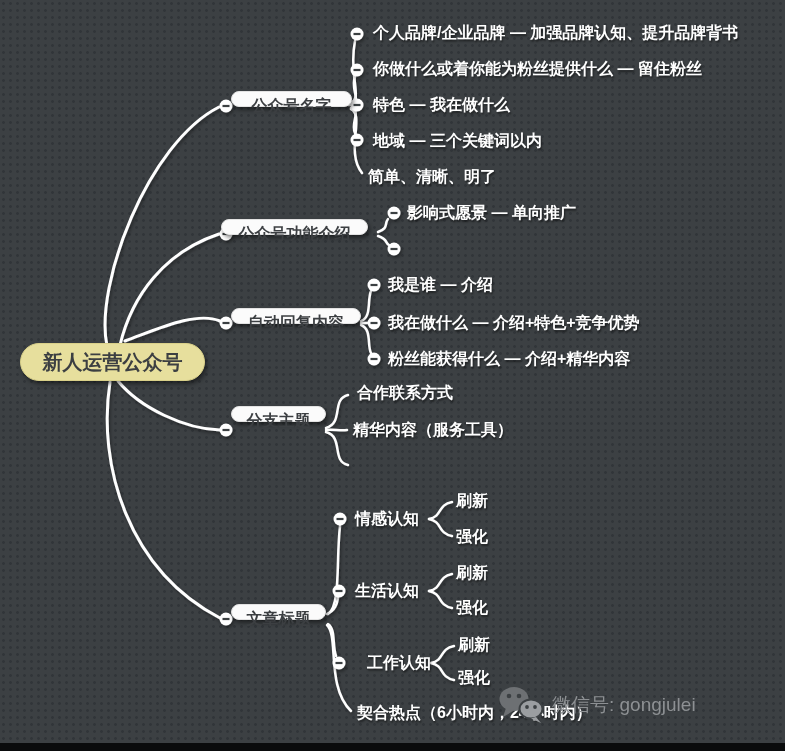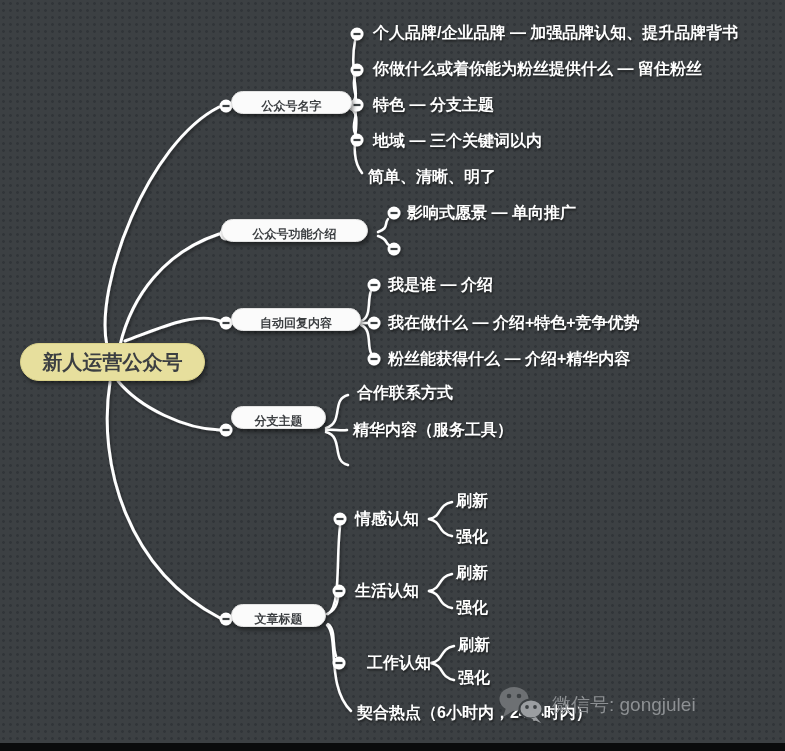--- a/index.html
+++ b/index.html
@@ -16,21 +16,21 @@
     text-align:center;white-space:nowrap;
     border-radius:16px;font-weight:bold;color:#3c3f42;
     box-shadow:2px 3px 4px rgba(0,0,0,0.45);
   }
   .node.root{
     background:#e7df9d;border:1px solid #d9d089;
     font-size:20px;height:38px;line-height:36px;border-radius:19px;
   }
   .node.branch{
     background:#fbfbfb;border:1px solid #e2e2e2;
-    font-size:12px;height:23px;line-height:28px;border-radius:15px;
+    font-size:16px;height:16px;line-height:28px;border-radius:15px;
   }
   .leaf{
     position:absolute;z-index:2;height:20px;line-height:20px;
     color:#ffffff;font-size:16px;font-weight:bold;white-space:nowrap;
     text-shadow:1px 2px 2px rgba(0,0,0,0.5);
   }
   .watermark{
     position:absolute;z-index:4;display:flex;align-items:center;gap:6px;
     color:#8d9093;font-size:19px;font-weight:normal;white-space:nowrap;justify-content:space-between;
   }
@@ -168,21 +168,21 @@
   <div class="node root" style="left:20px;top:343px;width:185px;">新人运营公众号</div>
 
   <div class="node branch" style="left:231px;top:91px;width:121px;">公众号名字</div>
   <div class="node branch" style="left:221px;top:219px;width:147px;">公众号功能介绍</div>
   <div class="node branch" style="left:231px;top:308px;width:130px;">自动回复内容</div>
   <div class="node branch" style="left:231px;top:406px;width:95px;">分支主题</div>
   <div class="node branch" style="left:231px;top:604px;width:95px;">文章标题</div>
 
   <div class="leaf" style="left:373px;top:23px;">个人品牌/企业品牌 — 加强品牌认知、提升品牌背书</div>
   <div class="leaf" style="left:373px;top:59px;">你做什么或着你能为粉丝提供什么 — 留住粉丝</div>
-  <div class="leaf" style="left:373px;top:95px;">特色 — 分支主题</div>
+  <div class="leaf" style="left:373px;top:95px;">特色 — 我在做什么</div>
   <div class="leaf" style="left:373px;top:131px;text-align:center;">地域 — 三个关键词以内</div>
   <div class="leaf" style="left:368px;top:167px;">简单、清晰、明了</div>
 
   <div class="leaf" style="left:407px;top:203px;">影响式愿景 — 单向推广</div>
 
   <div class="leaf" style="left:388px;top:275px;">我是谁 — 介绍</div>
   <div class="leaf" style="left:388px;top:313px;">我在做什么 — 介绍+特色+竞争优势</div>
   <div class="leaf" style="left:388px;top:349px;">粉丝能获得什么 — 介绍+精华内容</div>
 
   <div class="leaf" style="left:357px;top:383px;">合作联系方式</div>

